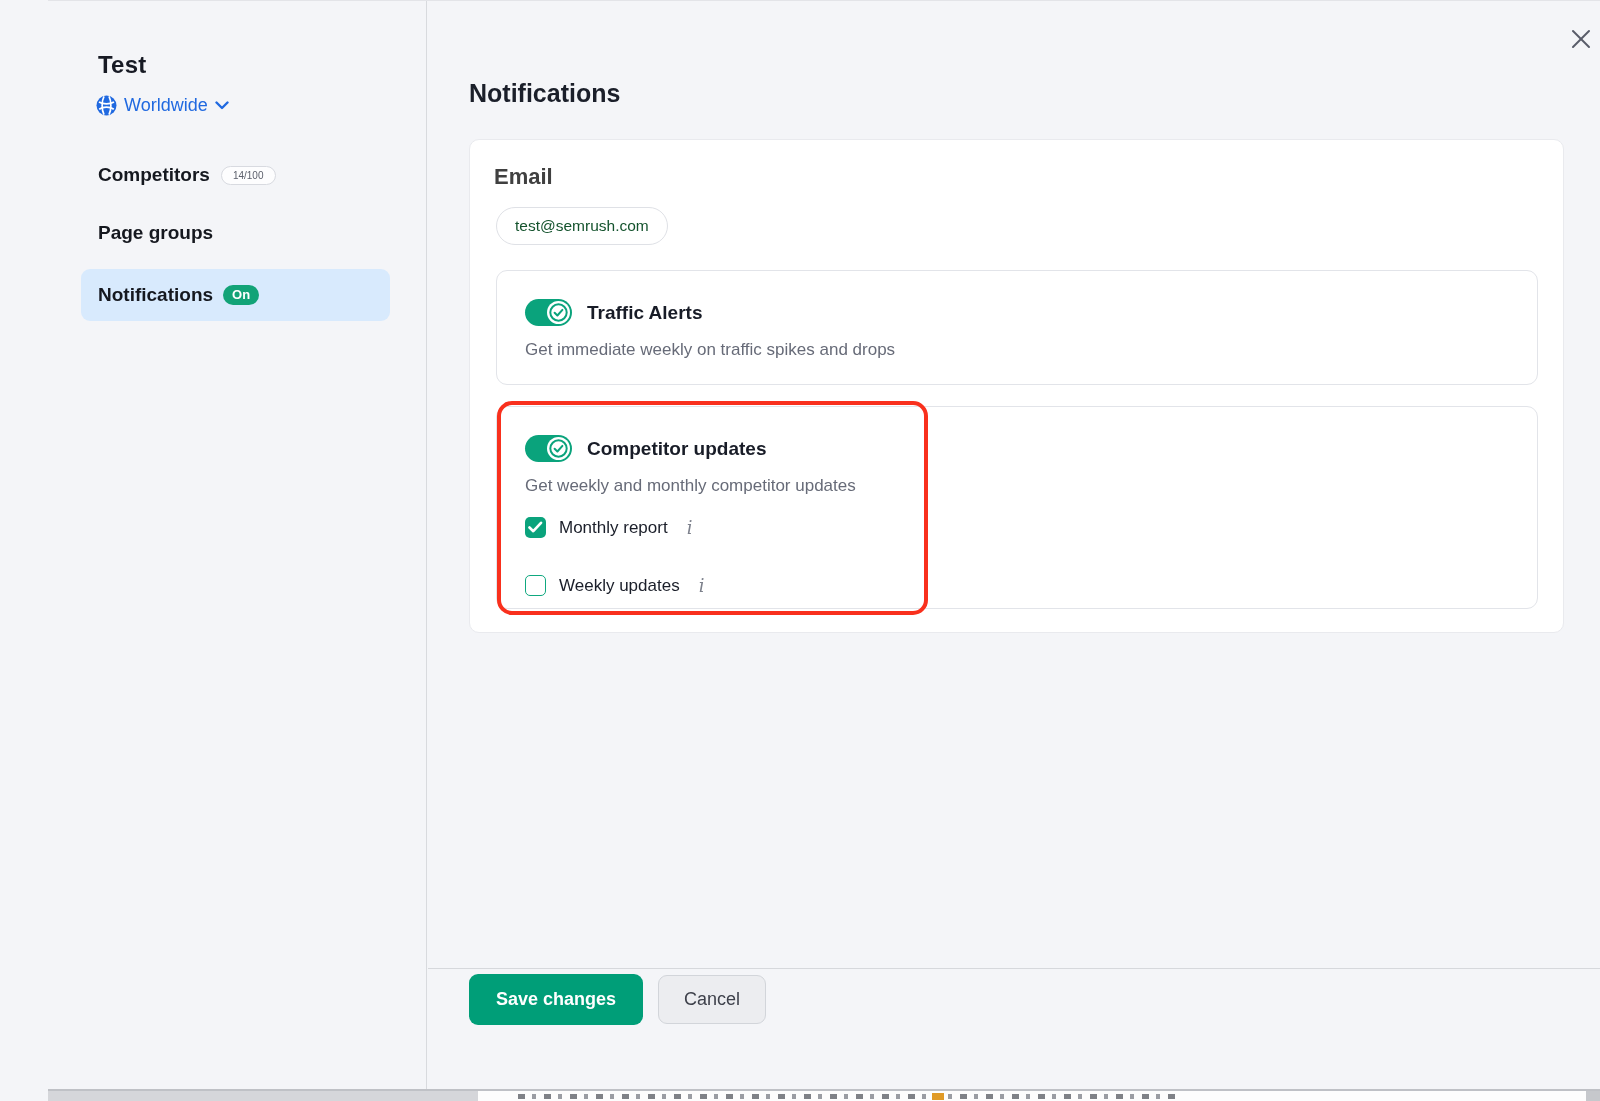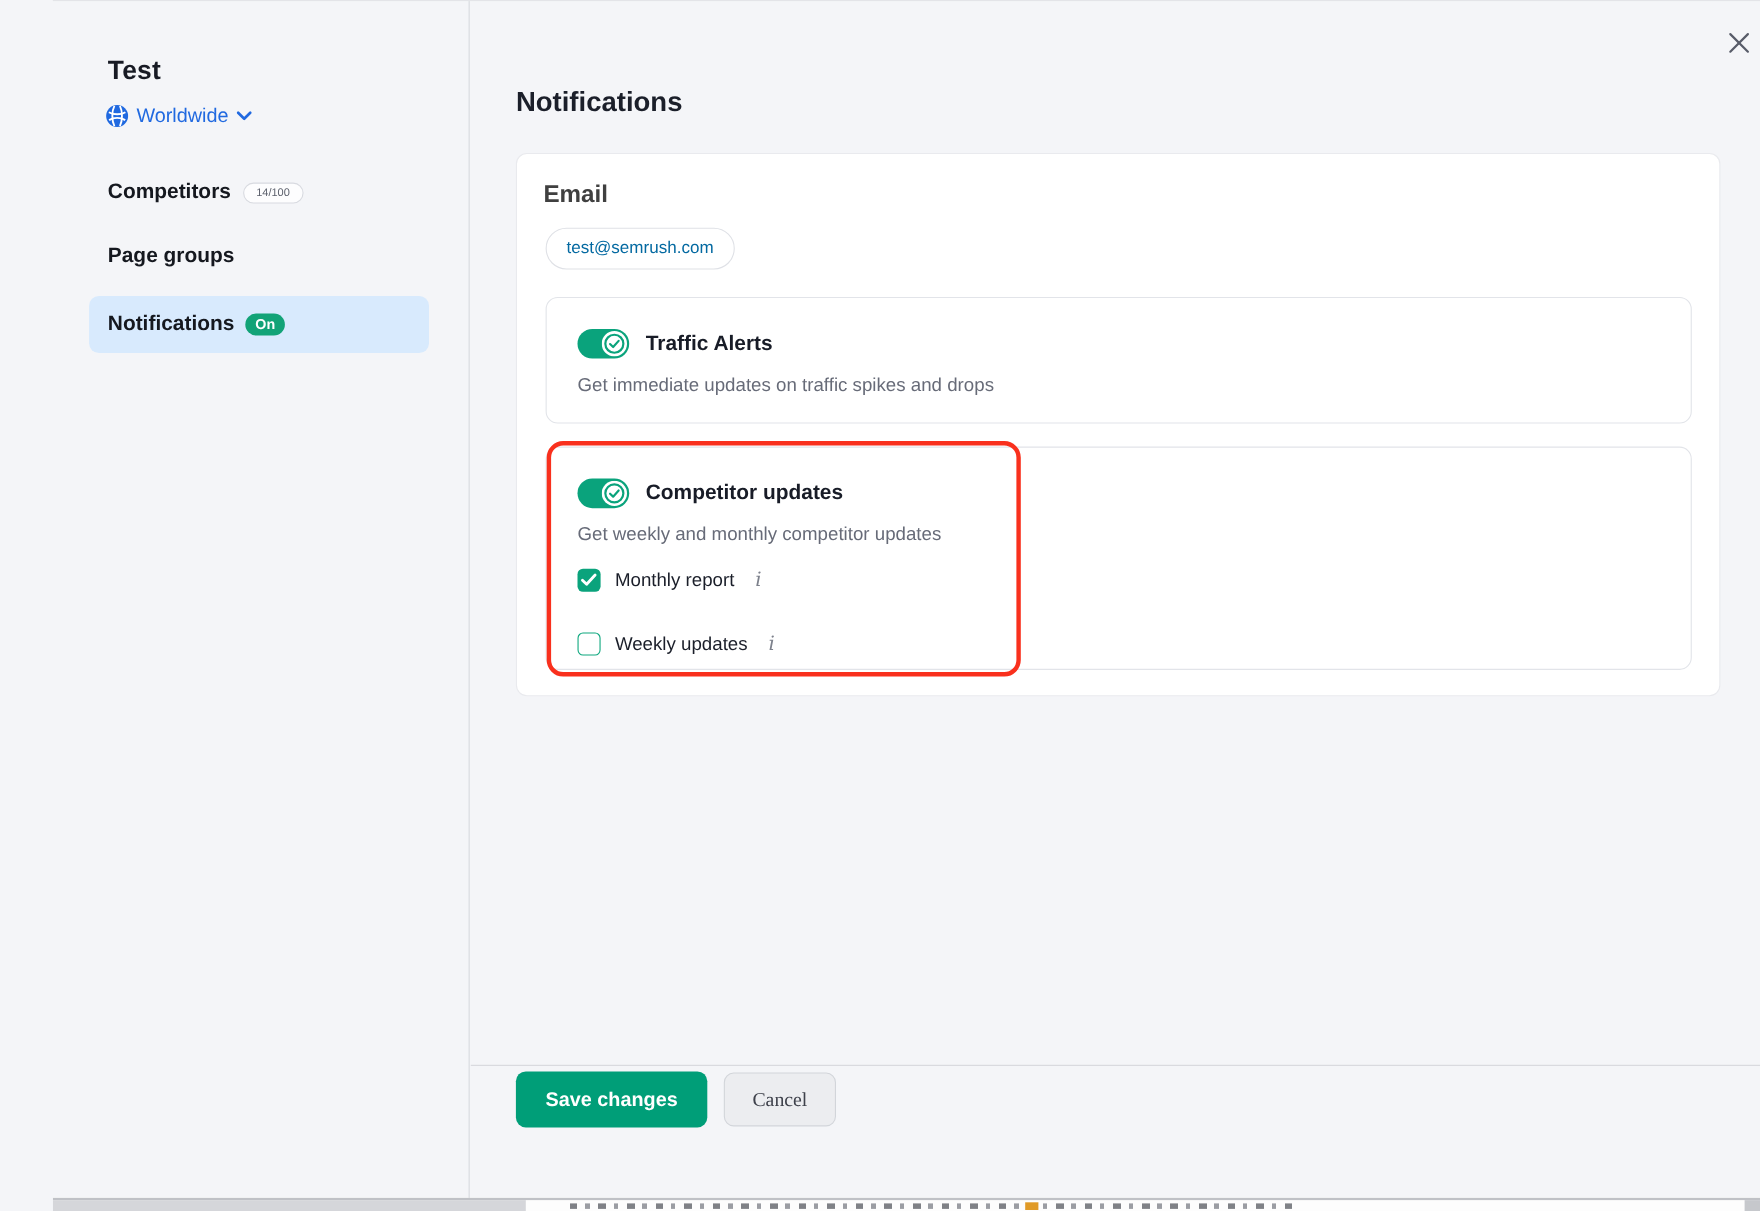--- a/index.html
+++ b/index.html
@@ -20,21 +20,21 @@
   .nav-active .nav-label { font-size:19px; font-weight:bold; color:#15181f; }
   .on-badge { background:#12a377; color:#fff; font-size:13px; font-weight:bold; border-radius:999px; padding:3px 9px 4px; line-height:1;text-align:right; }
 
   
   .main { position:absolute; left:380px; top:0; right:0; height:1089px; }
   .close-btn { position:absolute; left:1138px; top:24px; width:30px; height:30px; background:none; border:none; cursor:pointer; padding:0; }
   .panel-title { position:absolute; left:41px; top:78px; font-size:25px; font-weight:bold; color:#1b1f2a; }
 
   .email-card { position:absolute; left:41px; top:138px; width:1095px; height:494px; background:#fff; border:1px solid #e9eaee; border-radius:10px; }
   .email-heading { position:absolute; left:24px; top:24px; font-size:22px; font-weight:bold; color:#404040; }
-  .email-chip { position:absolute; left:26px; top:67px; display:inline-block; border:1px solid #dfe1e6; border-radius:19px; padding:9px 18px; font-size:15.5px; color:#0369a1; background:#fff; }
+  .email-chip { position:absolute; left:26px; top:67px; display:inline-block; border:1px solid #dfe1e6; border-radius:19px; padding:9px 18px; font-size:15.5px; color:#14532d; background:#fff; }
 
   .sub-card { position:absolute; left:26px; width:1042px; background:#fff; border:1px solid #e2e4e9; border-radius:11px; }
   .sub-card.traffic    { top:130px; height:115px; }
   .sub-card.competitor { top:266px; height:203px; }
 
   .toggle-row { position:absolute; left:28px; top:28px; display:flex; align-items:center; gap:15px; }
   .toggle { position:relative; width:47px; height:27px; background:#0aa37c; border-radius:14px; cursor:pointer; flex:none; }
   .toggle .knob { position:absolute; right:2px; top:2px; width:23px; height:23px; }
   .toggle-label { font-size:19px; font-weight:bold; color:#181c27; }
   .toggle-desc { position:absolute; left:28px; top:69px; font-size:17px; color:#676b78; }
@@ -46,21 +46,21 @@
   .checkbox.checked { background:#0aa37c; }
   .checkbox.unchecked { background:#fff; border:1.5px solid #0fa87f; }
   .checkbox svg { position:absolute; left:3px; top:4px; }
   .cb-label { font-size:17px; color:#1a1e29; }
   .info-i { font-family:"DejaVu Serif", serif; font-style:italic; font-size:18px; color:#7d818c; margin-left:6px; cursor:pointer; }
 
   .red-annotation { position:absolute; left:27px; top:261px; width:431px; height:214px; border:4px solid #f9301d; border-radius:15px; pointer-events:none; z-index:5; }
 
   .footer-divider { position:absolute; left:0; right:0; top:967px; height:1px; background:#d6d8dc; }
   .save-btn { position:absolute; left:41px; top:973px; height:51px; padding:0 27px; background:#009e78; border:none; border-radius:9px; color:#fff; font-size:18px; font-weight:bold; font-family:"Liberation Sans",sans-serif; cursor:pointer; }
-  .cancel-btn { position:absolute; left:230px; top:974px; height:49px; padding:0 25px; background:#ecedf0; border:1px solid #d2d5da; border-radius:9px; color:#3e414b; font-size:18px; font-family:Liberation Serif, serif; cursor:pointer; }
+  .cancel-btn { position:absolute; left:230px; top:974px; height:49px; padding:0 25px; background:#ecedf0; border:1px solid #d2d5da; border-radius:9px; color:#3e414b; font-size:18px; font-family:Liberation Sans, sans-serif; cursor:pointer; }
 
   
   .bottom-sliver { position:absolute; left:0; bottom:0; width:1600px; height:12px; background:#fdfdfd; border-top:2px solid #bfc1c6; }
   .sliver-gray-left  { position:absolute; left:0; top:0; width:430px; height:10px; background:#d5d6da; }
   .sliver-gray-right { position:absolute; right:0; top:0; width:62px; height:10px; background:#c6c8cc; }
   .sliver-marks { position:absolute; left:470px; top:3px; width:660px; height:5px;
     background:repeating-linear-gradient(90deg,#55585f 0 7px, transparent 7px 14px, #7a7d85 14px 18px, transparent 18px 26px); opacity:.75; }
   .sliver-orange { position:absolute; left:884px; top:2px; width:12px; height:7px; background:#e09a26; }
 </style>
 </head>
@@ -119,21 +119,21 @@
         <div class="toggle-row">
           <div class="toggle">
             <svg class="knob" viewBox="0 0 23 23">
               <circle cx="11.5" cy="11.5" r="11.5" fill="#fff"></circle>
               <circle cx="11.5" cy="11.5" r="8.2" fill="none" stroke="#0aa37c" stroke-width="2"></circle>
               <path d="M7.6 11.8 L10.4 14.5 L15.4 8.9" fill="none" stroke="#0aa37c" stroke-width="2" stroke-linecap="round" stroke-linejoin="round"></path>
             </svg>
           </div>
           <span class="toggle-label">Traffic Alerts</span>
         </div>
-        <div class="toggle-desc">Get immediate updates on traffic spikes and drops</div>
+        <div class="toggle-desc">Get immediate weekly on traffic spikes and drops</div>
       </div>
 
       <div class="sub-card competitor">
         <div class="toggle-row">
           <div class="toggle">
             <svg class="knob" viewBox="0 0 23 23">
               <circle cx="11.5" cy="11.5" r="11.5" fill="#fff"></circle>
               <circle cx="11.5" cy="11.5" r="8.2" fill="none" stroke="#0aa37c" stroke-width="2"></circle>
               <path d="M7.6 11.8 L10.4 14.5 L15.4 8.9" fill="none" stroke="#0aa37c" stroke-width="2" stroke-linecap="round" stroke-linejoin="round"></path>
             </svg>

